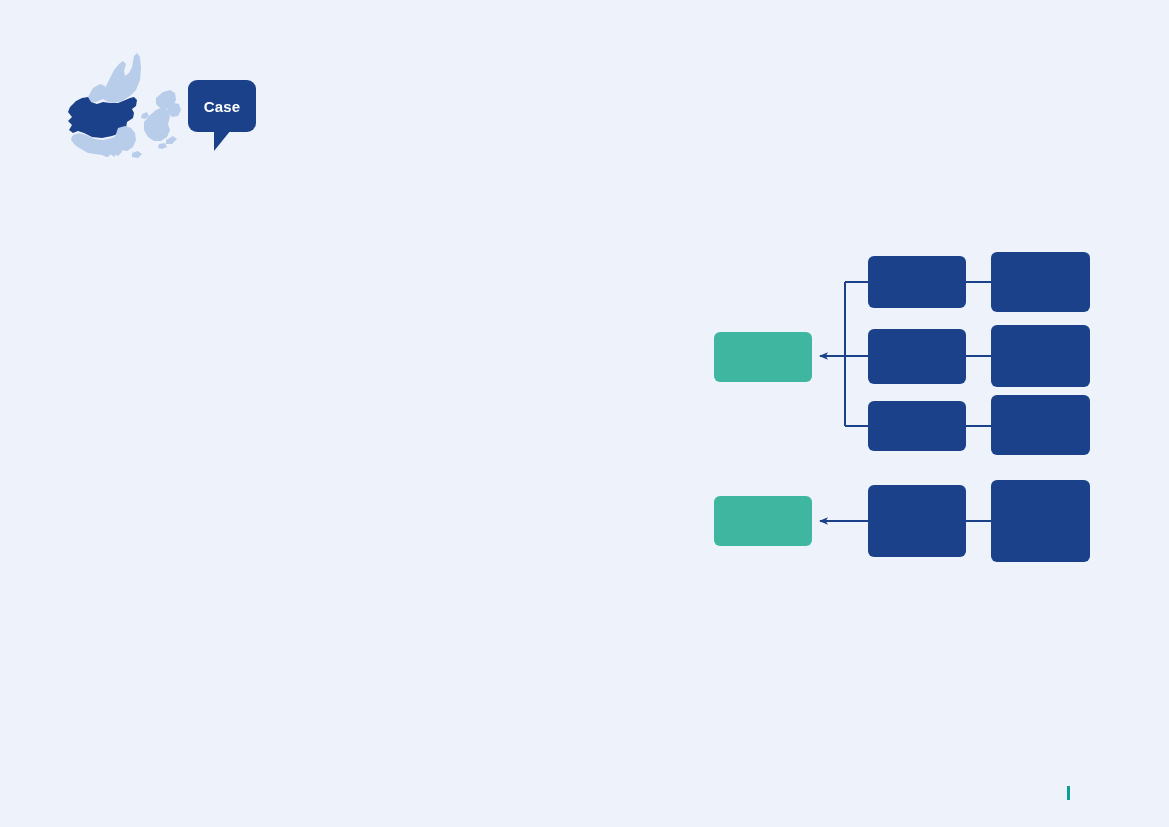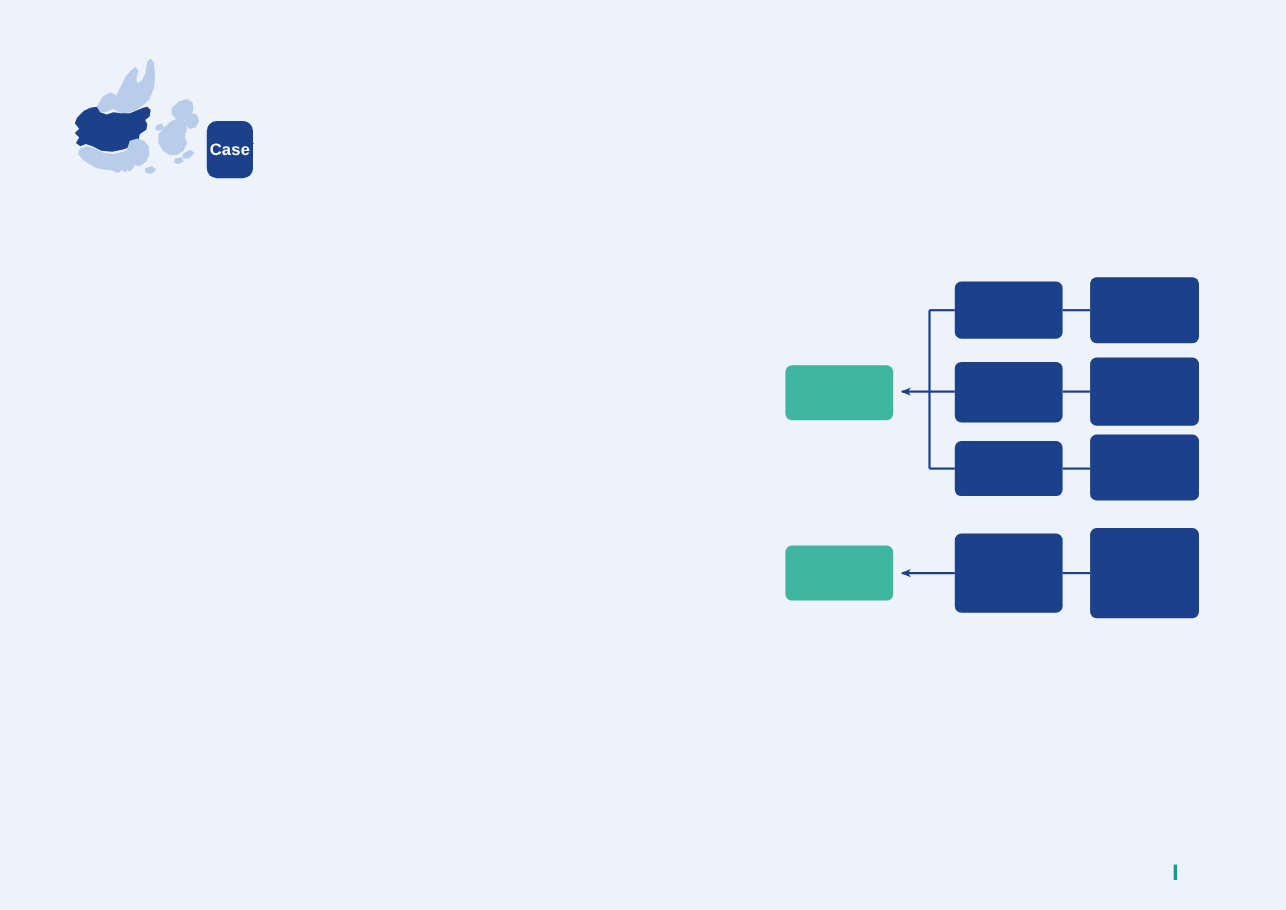--- a/index.html
+++ b/index.html
@@ -40,29 +40,28 @@
     position: absolute;
     left: 128px;
     top: 40px;
     width: 66px;
     height: 52px;
   }
   .bubble-body {
     position: absolute;
     left: 0;
     top: 0;
-    width: 42px;
+    width: 68px;
     height: 52px;
     background: #1a4189;
     border-radius: 9px;
     box-sizing: border-box;
     display: flex;
     align-items: center;
     justify-content: center;
-    margin-top: 30px;
   }
   .bubble-label {
     color: #ffffff;
     font-size: 15px;
     font-weight: bold;
     letter-spacing: 0.2px;
     line-height: 1;
     font-family: "Liberation Sans", sans-serif;
   }
   .bubble-tail {

